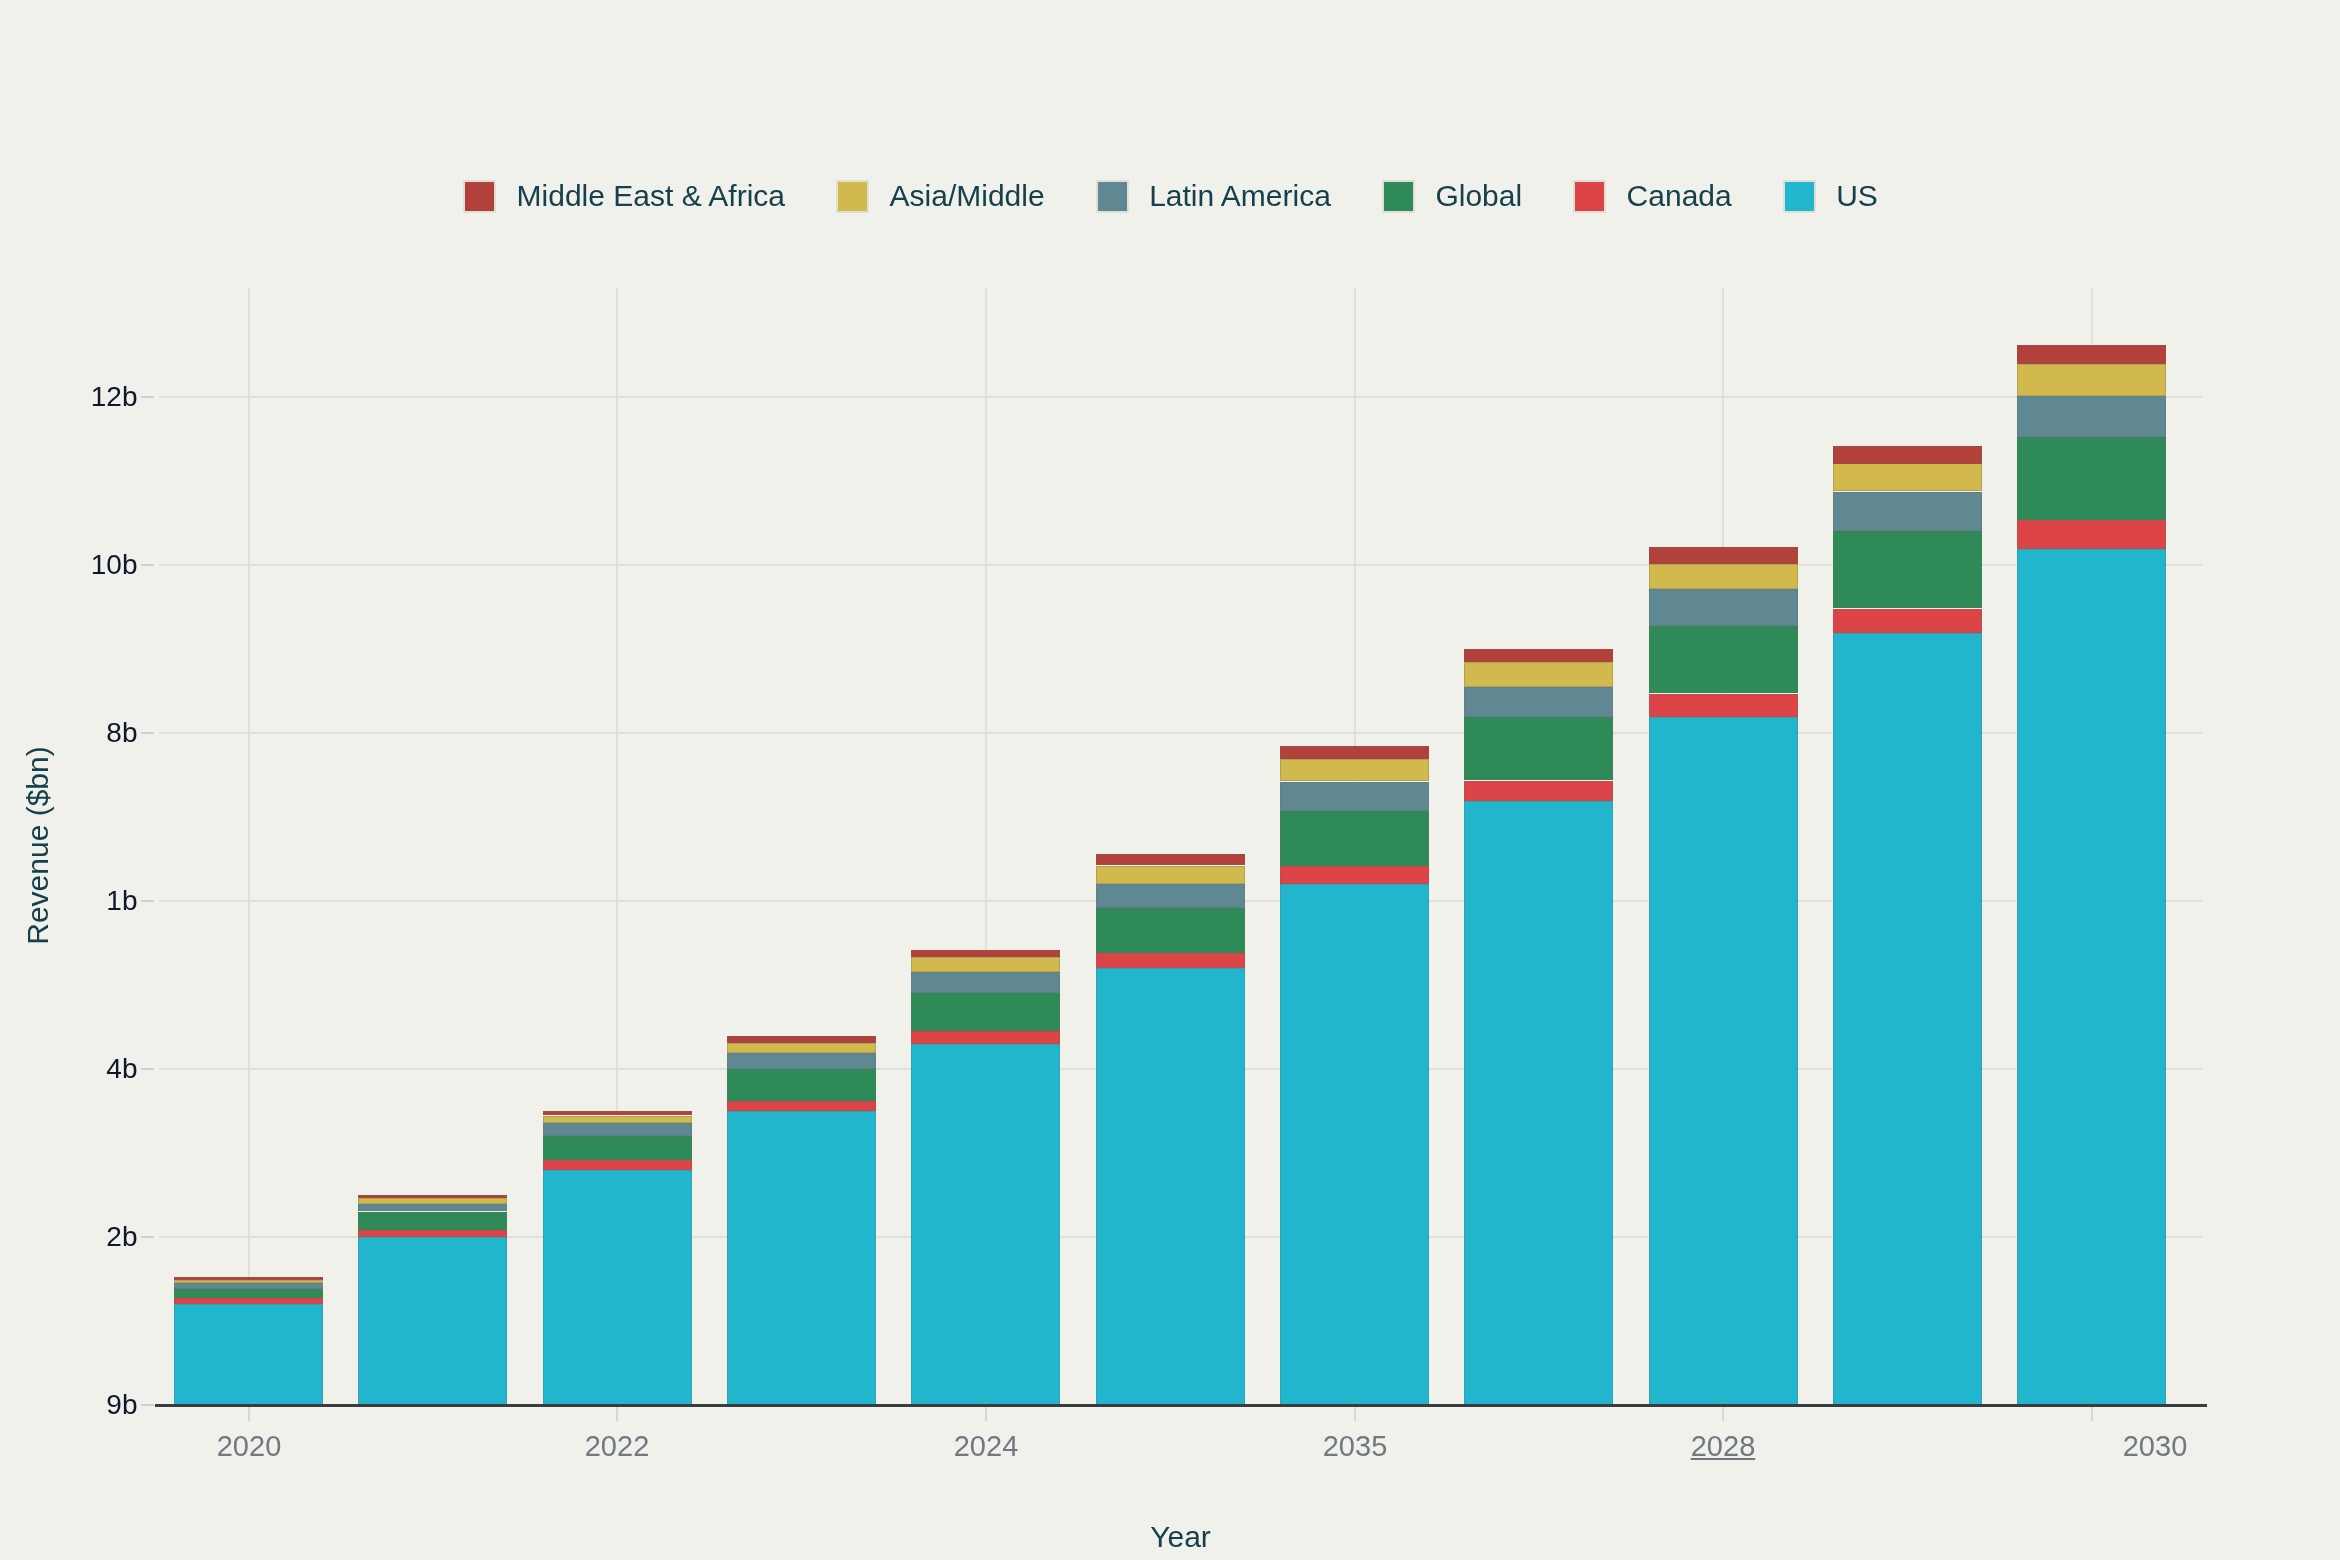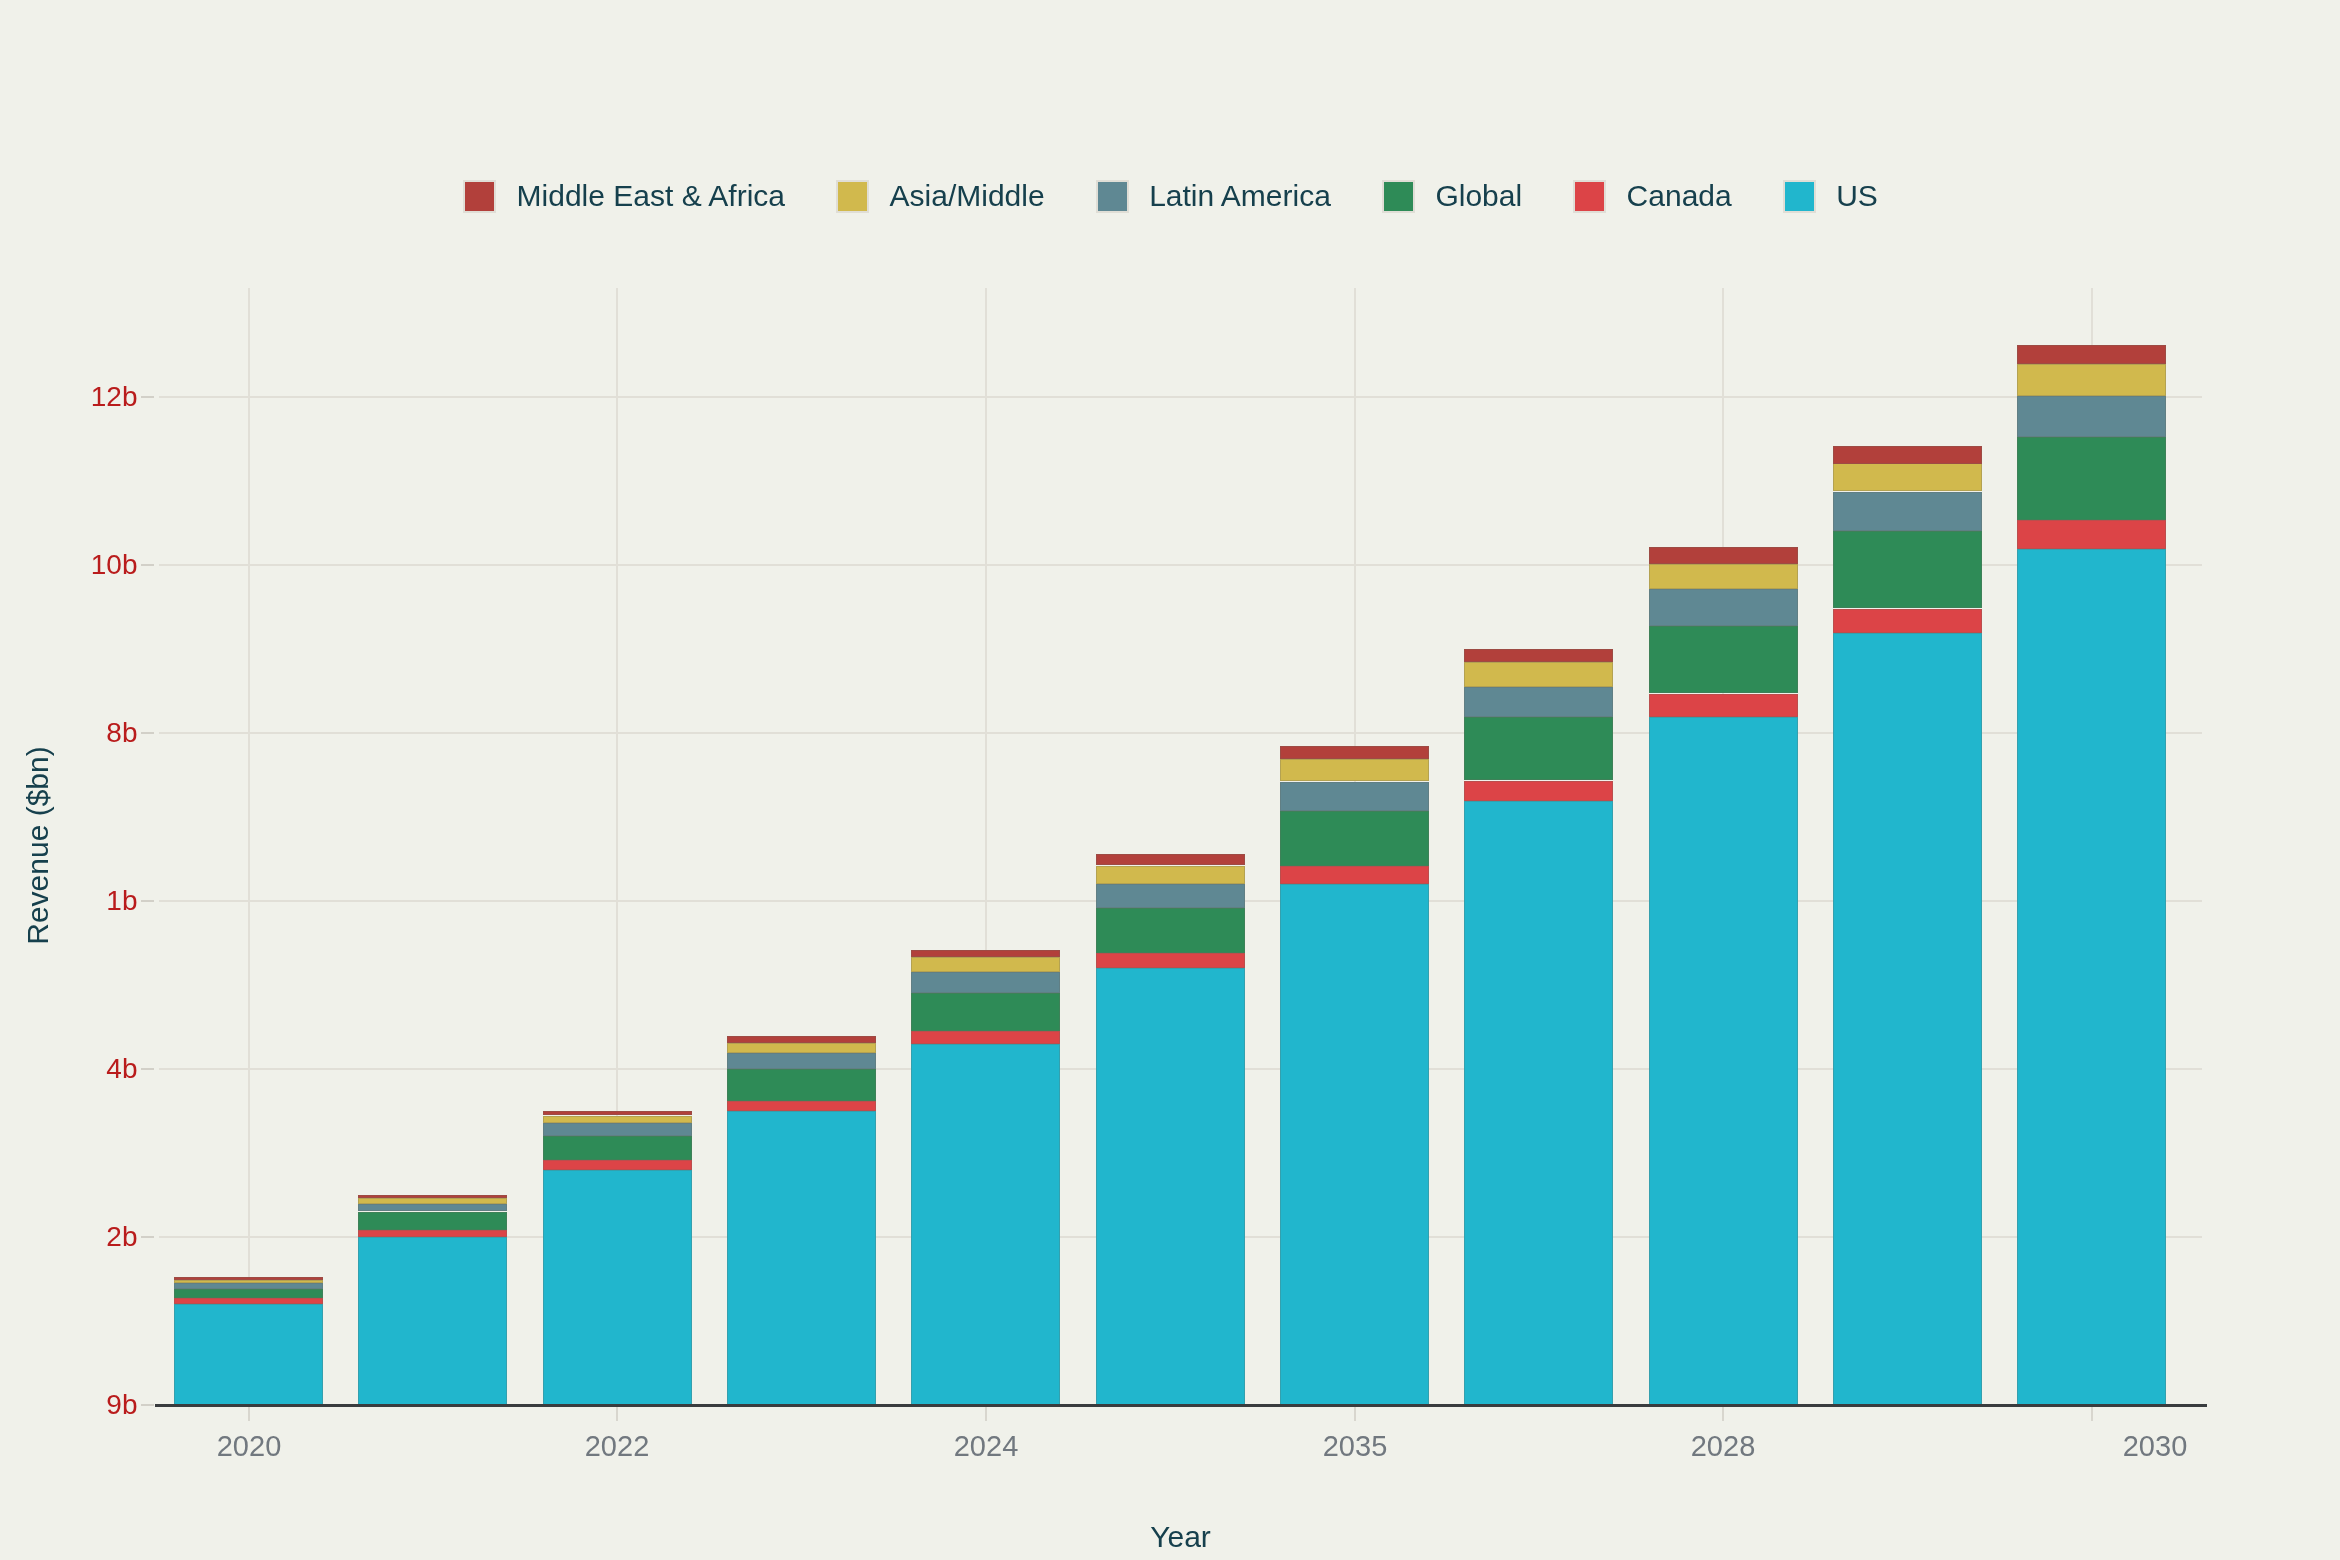--- a/index.html
+++ b/index.html
@@ -81,21 +81,21 @@
   .bar-seg {
     position: absolute;
     box-shadow: inset 0 0 0 1px rgba(105,105,95,0.28);
     z-index: 2;
   }
   .ytick-label {
     position: absolute;
     right: calc(100% + 21.5px);
     transform: translateY(-50%);
     font-size: 28px;
-    color: #b91c1c;
+    color: #0f172a;
     white-space: nowrap;
   }
   .ytick-dash {
     position: absolute;
     left: -17.6px;
     width: 12.7px;
     height: 2px;
     background: #d2d0c8;
   }
   .xtick-dash {
@@ -195,21 +195,21 @@
       <div class="ytick-label" style="top: 109px;">12b</div>
       <div class="xtick-dash" style="left: 89px;"></div>
       <div class="xtick-label" style="left: 90px;">2020</div>
       <div class="xtick-dash" style="left: 457px;"></div>
       <div class="xtick-label" style="left: 458px;">2022</div>
       <div class="xtick-dash" style="left: 826px;"></div>
       <div class="xtick-label" style="left: 827px;">2024</div>
       <div class="xtick-dash" style="left: 1195px;"></div>
       <div class="xtick-label" style="left: 1196px;">2035</div>
       <div class="xtick-dash" style="left: 1563px;"></div>
-      <div class="xtick-label" style="left: 1564px;">2028</div>
+      <div class="xtick-label" style="left: 1564px; text-decoration: underline;">2028</div>
       <div class="xtick-dash" style="left: 1932px;"></div>
       <div class="xtick-label" style="left: 1996px;">2030</div>
       <div class="bar-seg" style="left: 15px; width: 149px; bottom: 0px; height: 101px; background: rgb(33, 182, 205);"></div>
       <div class="bar-seg" style="left: 15px; width: 149px; bottom: 101px; height: 5.9px; background: rgb(220, 68, 71);"></div>
       <div class="bar-seg" style="left: 15px; width: 149px; bottom: 107px; height: 9.3px; background: rgb(46, 139, 87);"></div>
       <div class="bar-seg" style="left: 15px; width: 149px; bottom: 116px; height: 5.9px; background: rgb(95, 136, 147);"></div>
       <div class="bar-seg" style="left: 15px; width: 149px; bottom: 122px; height: 3.3px; background: rgb(209, 185, 77);"></div>
       <div class="bar-seg" style="left: 15px; width: 149px; bottom: 125px; height: 3.3px; background: rgb(178, 64, 59);"></div>
       <div class="bar-seg" style="left: 199px; width: 149px; bottom: 0px; height: 168px; background: rgb(33, 182, 205);"></div>
       <div class="bar-seg" style="left: 199px; width: 149px; bottom: 168px; height: 7.5px; background: rgb(220, 68, 71);"></div>

